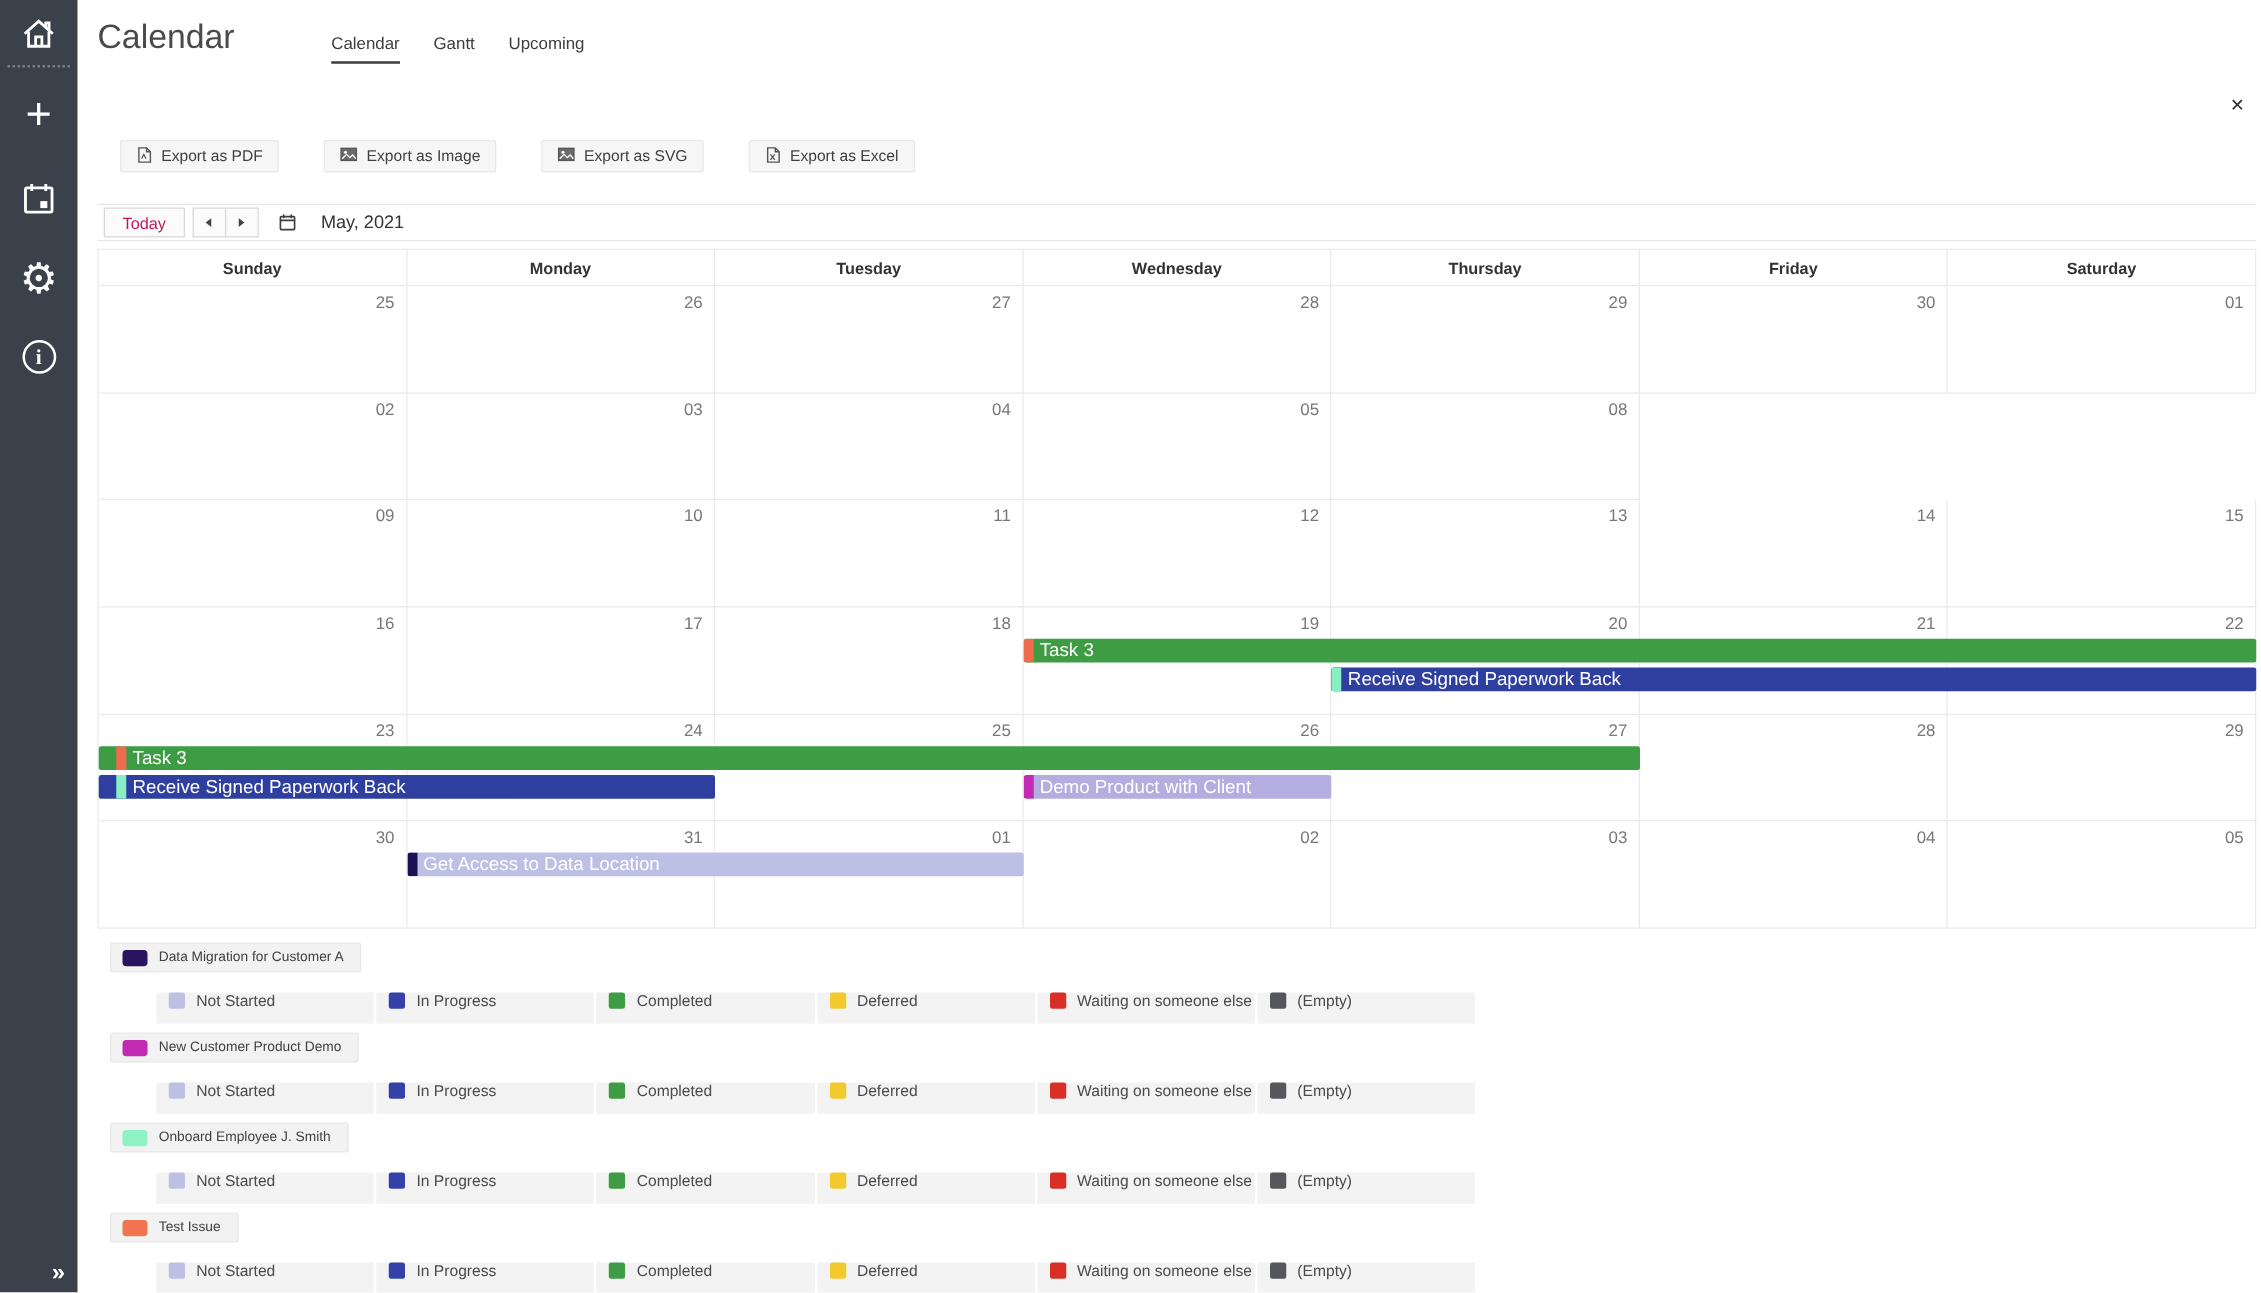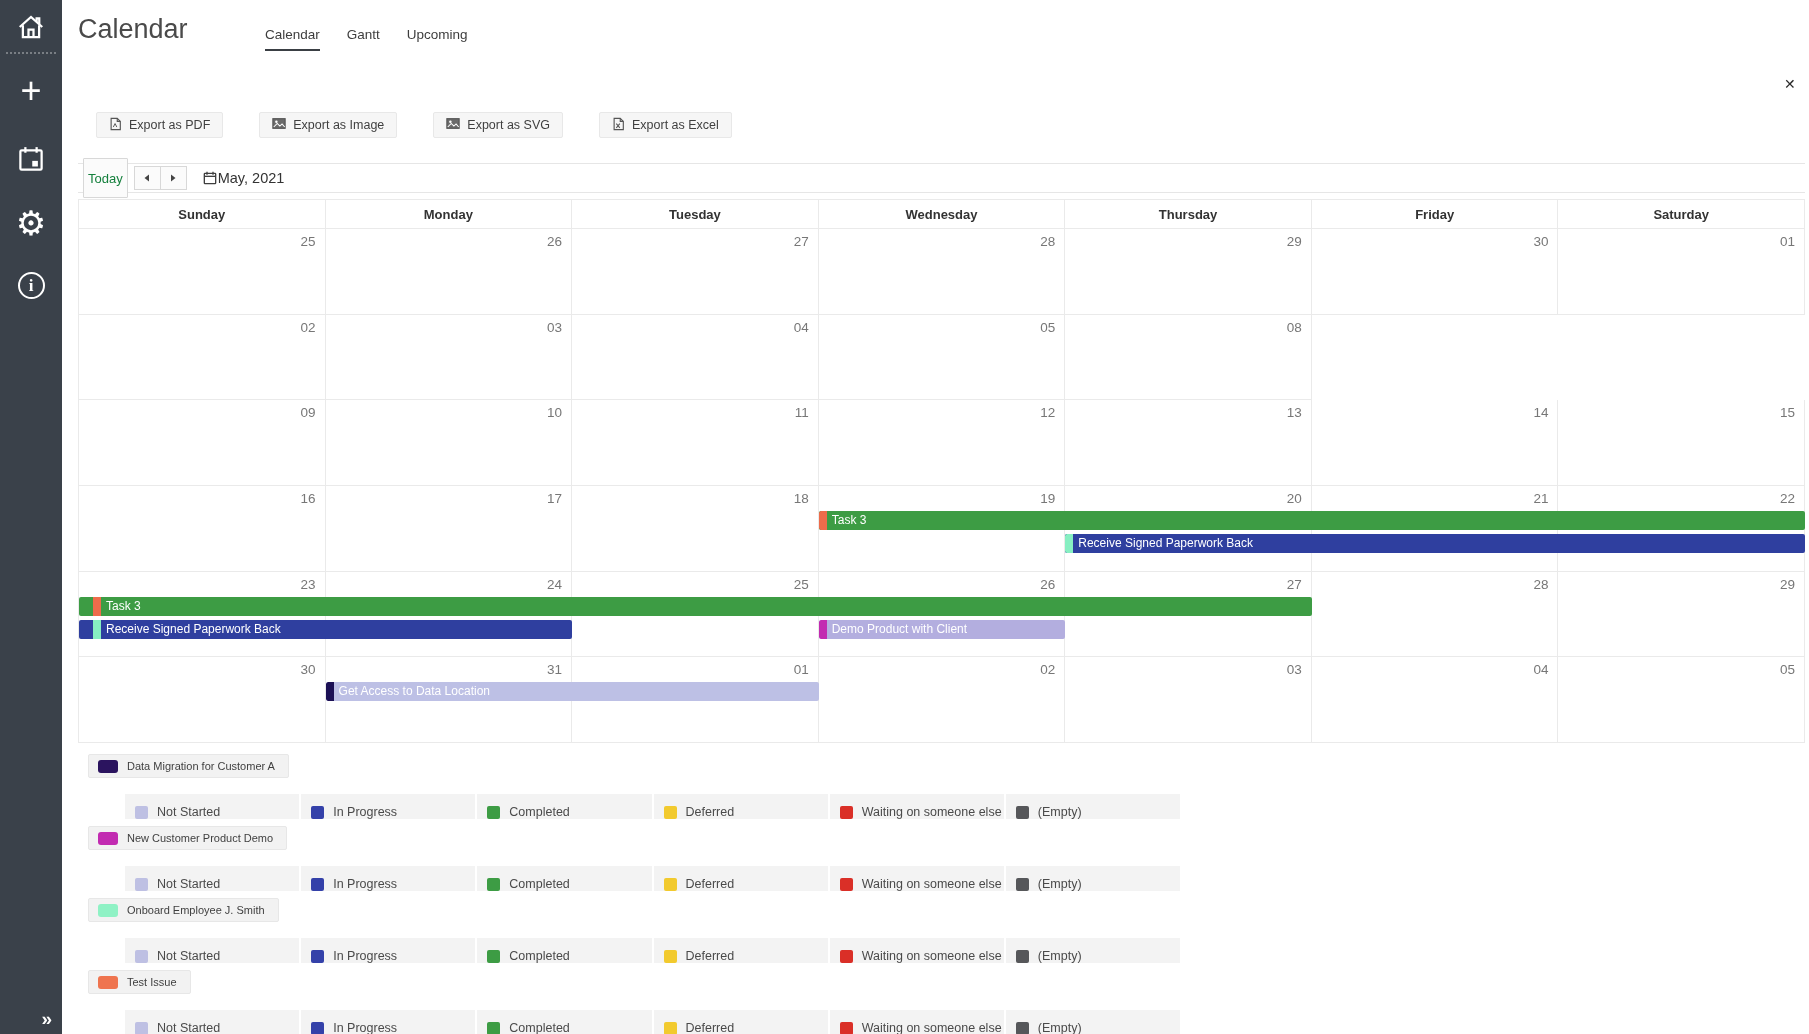--- a/index.html
+++ b/index.html
@@ -29,53 +29,53 @@
   .close-btn { position:absolute; left:1784px; top:76px; font-size:14px; color:#2b2b2b; cursor:pointer; }
   
   .export-row { position:absolute; left:96px; top:112px; display:flex; gap:36px; }
   .export-btn { display:inline-flex; align-items:center; gap:7px; height:26px; padding:0 12px;
                 background:#f6f6f6; border:1px solid #e8e8e8; border-radius:2px;
                 font-family:"Liberation Sans",sans-serif; font-size:12.5px; color:#3f3f3f; cursor:pointer; }
   
   .scheduler { position:absolute; left:78px; top:163px; width:1727px; }
   .toolbar { height:30px; border-top:1px solid #e6e6e6; border-bottom:1px solid #e6e6e6;
              display:flex; align-items:center; padding:0 4px 0 5px; background:#fff; }
-  .btn-today { height:40px; padding:0 4px; font-size:13px; color:#15803d; background:#fbfbfb;
+  .btn-today { height:24px; padding:0 14px; font-size:13px; color:#be185d; background:#fbfbfb;
                border:1px solid #d8d8d8; border-radius:1px; cursor:pointer; }
   .btn-arrow { width:27px; height:24px; background:#fbfbfb; border:1px solid #d8d8d8;
                display:inline-flex; align-items:center; justify-content:center; cursor:pointer; }
   .btn-arrow + .btn-arrow { margin-left:-1px; }
   .btn-today { margin-right:6px; }
-  .date-label { margin-left:15px; display:flex; align-items:center; gap:0; font-size:14.5px; color:#333; }
+  .date-label { margin-left:15px; display:flex; align-items:center; gap:19px; font-size:14.5px; color:#333; }
   .views { margin-left:auto; display:flex; }
   .view-btn { height:25px; padding:0 12px; margin-left:-1px; font-size:13px; color:#333;
               background:#fbfbfb; border:1px solid #d8d8d8; cursor:pointer; white-space:nowrap; }
   .view-btn.active { background:#a2a2a2; border-color:#8e8e8e; color:#f2f2f2; }
   .grid { margin-top:6px; position:relative; border-left:1px solid #eaeaea; border-top:1px solid #eaeaea; }
   .day-header-row { display:grid; grid-template-columns:repeat(7,1fr); height:29px; }
   .day-header { border-right:1px solid #eaeaea; border-bottom:1px solid #eaeaea;
                 display:flex; align-items:center; justify-content:center;
                 font-size:13px; font-weight:bold; color:#333; }
   .week-row { display:grid; grid-template-columns:repeat(7,1fr); height:85.67px; }
   .cell { border-right:1px solid #eaeaea; border-bottom:1px solid #eaeaea;
           text-align:right; padding:5px 9px 0 0; font-size:13.5px; color:#777; }
   .events-layer { position:absolute; left:0; top:0; right:0; bottom:0; pointer-events:none; }
-  .event { position:absolute; height:19px; border-radius:2px; color:#fff; font-size:12px;
+  .event { position:absolute; height:19px; border-radius:2px; color:#fff; font-size:15px;
            line-height:19px; white-space:nowrap; overflow:hidden; pointer-events:auto; cursor:pointer; }
   .event .tag { position:absolute; top:0; bottom:0; width:8px; border-radius:2px 0 0 2px; }
   .event .lbl { position:relative; }
   
   .legend { position:absolute; left:78px; top:750px; width:1160px; padding-top:4px; }
   .legend-title { font-size:21px; color:#3a3a3a; line-height:24px; margin-bottom:11px; }
   .legend-chip { display:inline-flex; align-items:center; gap:9px; height:24px; padding:0 13px 0 9px;
                  margin-left:10px; margin-bottom:16px; background:#f2f2f2; border:1px solid #e7e7e7;
                  border-radius:2px; font-size:11px; color:#3f3f3f; cursor:pointer; }
   .chip-swatch { width:20px; height:13px; border-radius:3px; }
   .status-row { margin-left:47px; margin-bottom:7px; display:flex; gap:2px; width:1055px; }
-  .status-seg { flex:1; height:25px; background:#f3f3f3; display:flex; align-items:flex-end; gap:9px;
+  .status-seg { flex:1; height:25px; background:#f3f3f3; display:flex; align-items:flex-start; gap:9px;
                 padding-left:10px; font-size:12.5px; color:#4a4a4a; cursor:pointer; }
   .status-swatch { width:13px; height:13px; border-radius:2px; flex:none; }
 </style>
 </head>
 <body>
 
 <aside class="sidebar">
   <div class="side-icon icon-home">
     <svg width="30" height="30" viewBox="0 0 24 24" fill="none" stroke="#fff" stroke-width="1.8">
       <path d="M3 12 L12 4 L21 12"></path>

